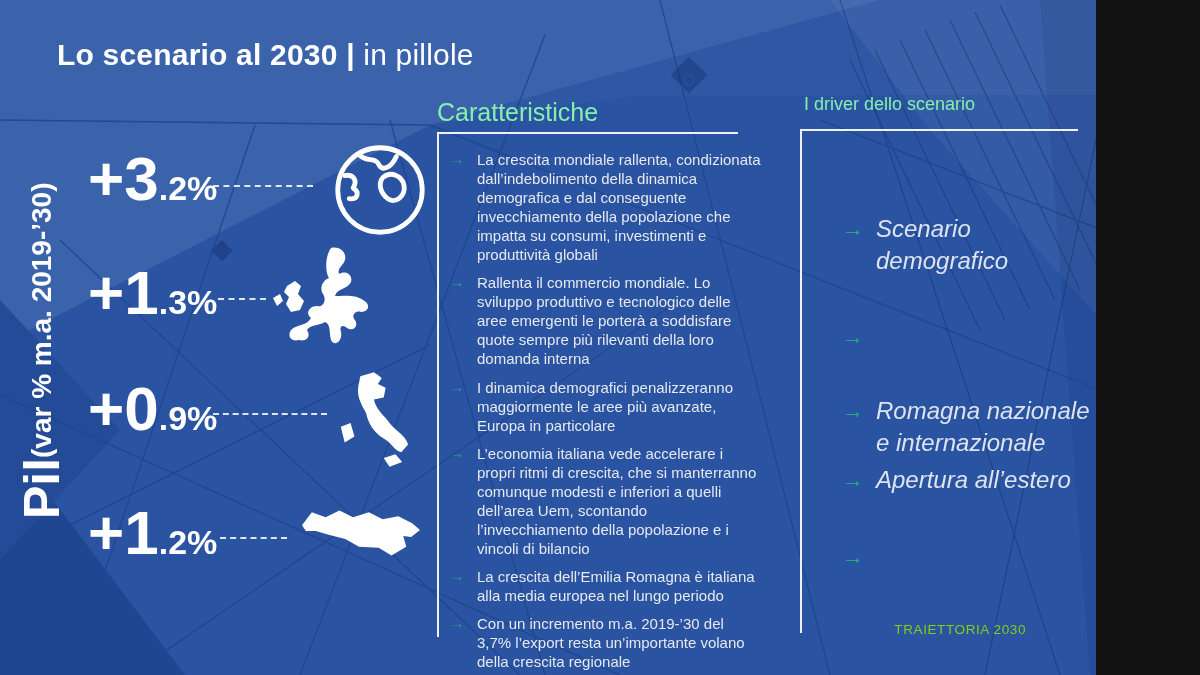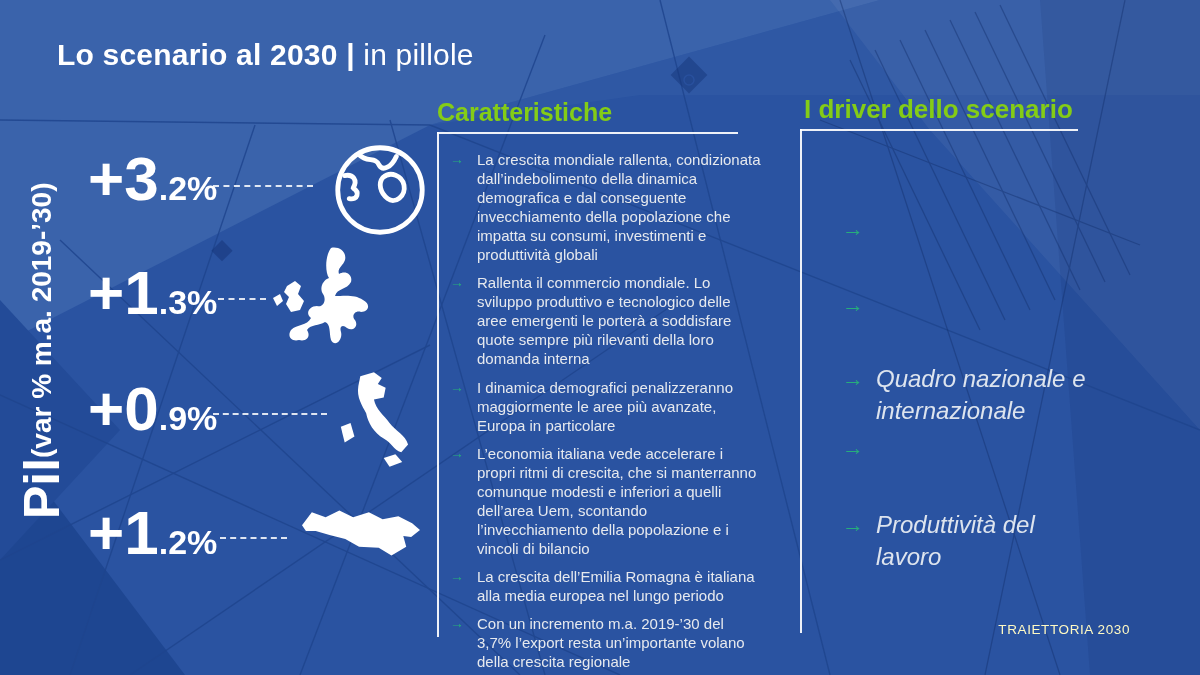--- a/index.html
+++ b/index.html
@@ -1,17 +1,17 @@
 <!DOCTYPE html>
 <html><head>
 <meta charset="utf-8">
 <style>
   html,body{margin:0;padding:0;background:#111;}
   .slide{
-    position:relative;width:1200px;height:675px;overflow:hidden;
+    position:relative;width:1096px;height:675px;overflow:hidden;
     background:#2a53a1;
     font-family:"Liberation Sans","DejaVu Sans",sans-serif;
     color:#fff;
   }
   .bg{position:absolute;inset:0;z-index:0;}
   .layer{position:absolute;z-index:2;}
 
   
   .title{left:57px;top:38px;font-size:30px;letter-spacing:.2px;}
   .title .b{font-weight:bold;}
@@ -33,44 +33,44 @@
   .gdp-value .small{font-size:34px;}
   .dash{border-top:2px dashed rgba(255,255,255,.85);height:0;}
 
   .map-icon svg{display:block;}
 
   
   .rule-h{background:rgba(255,255,255,.92);height:2px;}
   .rule-v{background:rgba(255,255,255,.92);width:2px;}
 
   
-  .col-heading{font-weight:bold;color:#84cc16;}
+  .col-heading{font-weight:normal;color:#86efac;}
   .char-heading{left:437px;top:98px;font-size:25px;}
   .char-list{left:450px;top:150px;width:312px;list-style:none;margin:0;padding:0;}
   .char-list li{
     display:flex;gap:13px;margin:0 0 9px 0;
     font-size:15px;line-height:1.27;color:#e6e9ee;
   }
   .char-list .arrow{color:#27ad7c;font-size:14px;line-height:1.4;flex:0 0 auto;}
 
   
-  .drv-heading{left:804px;top:94px;font-size:26px;}
+  .drv-heading{left:804px;top:94px;font-size:18px;}
   .drv-list{left:842px;top:130px;width:250px;list-style:none;margin:0;padding:0;}
   .drv-list li{
     display:flex;gap:12px;font-size:24px;line-height:1.33;
     font-style:italic;color:#dde4ee;
   }
   .drv-list .arrow{color:#27ad7c;font-style:normal;font-size:22px;line-height:1.45;flex:0 0 auto;}
   .drv-list li:nth-child(1){margin-top:83px;}
   .drv-list li:nth-child(2){margin-top:44px;}
   .drv-list li:nth-child(3){margin-top:42px;}
   .drv-list li:nth-child(4){margin-top:5px;}
   .drv-list li:nth-child(5){margin-top:46px;}
 
-  .footer{right:70px;top:622px;font-size:13.5px;letter-spacing:.6px;color:#fef9c3;text-align:right;}
+  .footer{right:70px;top:622px;font-size:13.5px;letter-spacing:.6px;color:#84cc16;text-align:right;}
 </style>
 </head>
 <body>
 
 <div class="slide">
 
   <svg class="bg" width="1200" height="675" viewBox="0 0 1200 675">
     <rect width="1200" height="675" fill="#2a53a1"></rect>
     <polygon points="0,0 880,0 430,125 0,345" fill="#3a63ab"></polygon>
     <polygon points="880,0 1200,0 1200,95 640,95 430,125" fill="#335ca8" opacity="0.55"></polygon>
@@ -200,32 +200,33 @@
         <span>Con un incremento m.a. 2019-’30 del 3,7% l’export resta un’importante  volano della crescita regionale</span>
       </li>
   </ul>
 
   <div class="layer col-heading drv-heading">I driver dello scenario</div>
   <div class="layer rule-h" style="left:800px;top:129px;width:278px;"></div>
   <div class="layer rule-v" style="left:800px;top:129px;height:504px;"></div>
   <ul class="layer drv-list">
     <li>
         <span class="arrow">→</span>
-      </li>
-    <li>
-        <span class="arrow">→</span>
-      </li>
-    <li>
-        <span class="arrow">→</span>
-        <span>Quadro nazionale e internazionale</span>
-      </li>
-    <li>
-        <span class="arrow">→</span>
-      </li>
-    <li>
-        <span class="arrow">→</span>
-        <span>Produttività del lavoro</span>
+        <span>Scenario demografico</span>
+      </li>
+    <li>
+        <span class="arrow">→</span>
+      </li>
+    <li>
+        <span class="arrow">→</span>
+        <span>Romagna nazionale e internazionale</span>
+      </li>
+    <li>
+        <span class="arrow">→</span>
+        <span>Apertura all’estero</span>
+      </li>
+    <li>
+        <span class="arrow">→</span>
       </li>
   </ul>
 
   <div class="layer footer">TRAIETTORIA 2030</div>
 
 </div>
 
 </body></html>

